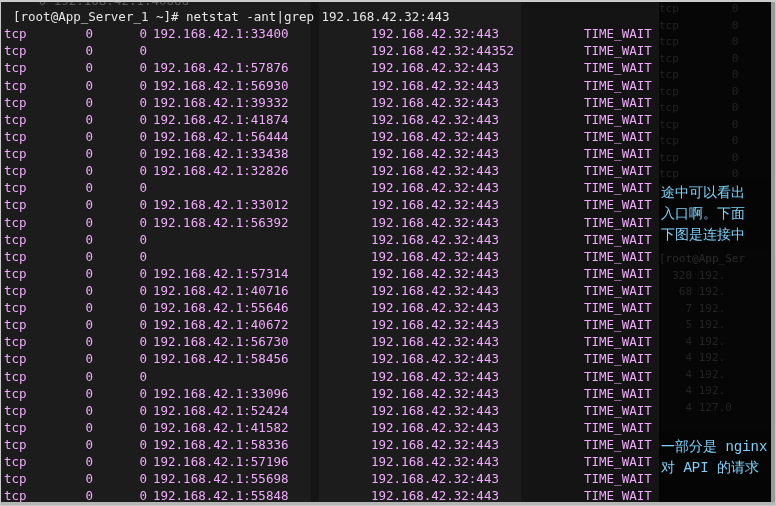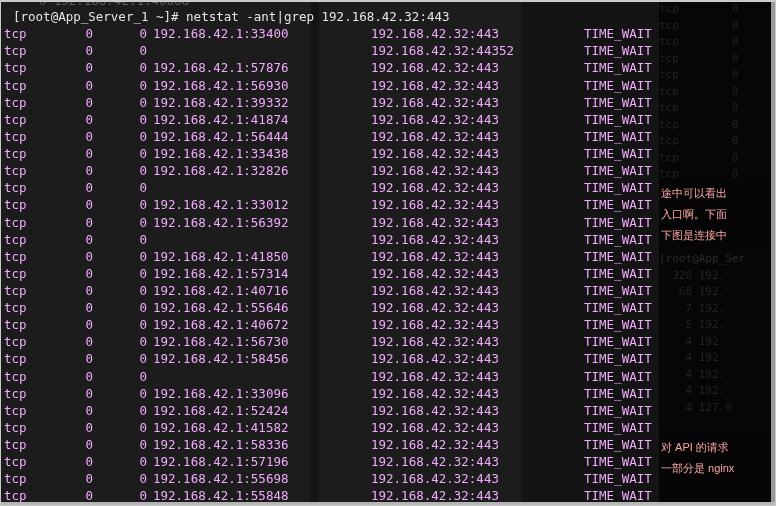--- a/index.html
+++ b/index.html
@@ -67,22 +67,22 @@
     position:absolute;left:0;width:116px;
     background:#060606;
     font-size:11px;line-height:16.5px;
     color:#232323;white-space:pre;
   }
   #ghost-top{top:0;height:178px;}
   #ghost-mid{top:250px;height:178px;}
   .ghost-hdr{color:#2b2b2b;}
   .cn-block{
     position:absolute;left:2px;width:114px;
-    color:#fca5a5;font-family:Liberation Sans, sans-serif;
-    font-size:11px;line-height:21px;white-space:nowrap;
+    color:#7dd3fc;font-family:Liberation Mono, monospace;
+    font-size:14px;line-height:21px;white-space:nowrap;
   }
   #cn-a{top:182px;}
   #cn-b{top:436px;}
 
   
   #gutter{
     position:absolute;left:774px;top:0;width:2px;height:506px;background:#e8e8e8;
   }
   #edge-right{
     position:absolute;left:770px;top:0;width:4px;height:506px;background:#9a9a9a;
@@ -117,21 +117,21 @@
         <div class="row" style="top: 75.56px;"><span class="c-proto">tcp</span><span class="c-recvq">0</span><span class="c-sendq">0</span><span class="c-local">192.168.42.1:56930</span><span class="c-remote">192.168.42.32:443</span><span class="c-state">TIME_WAIT</span></div>
         <div class="row" style="top: 92.68px;"><span class="c-proto">tcp</span><span class="c-recvq">0</span><span class="c-sendq">0</span><span class="c-local">192.168.42.1:39332</span><span class="c-remote">192.168.42.32:443</span><span class="c-state">TIME_WAIT</span></div>
         <div class="row" style="top: 109.8px;"><span class="c-proto">tcp</span><span class="c-recvq">0</span><span class="c-sendq">0</span><span class="c-local">192.168.42.1:41874</span><span class="c-remote">192.168.42.32:443</span><span class="c-state">TIME_WAIT</span></div>
         <div class="row" style="top: 126.92px;"><span class="c-proto">tcp</span><span class="c-recvq">0</span><span class="c-sendq">0</span><span class="c-local">192.168.42.1:56444</span><span class="c-remote">192.168.42.32:443</span><span class="c-state">TIME_WAIT</span></div>
         <div class="row" style="top: 144.04px;"><span class="c-proto">tcp</span><span class="c-recvq">0</span><span class="c-sendq">0</span><span class="c-local">192.168.42.1:33438</span><span class="c-remote">192.168.42.32:443</span><span class="c-state">TIME_WAIT</span></div>
         <div class="row" style="top: 161.16px;"><span class="c-proto">tcp</span><span class="c-recvq">0</span><span class="c-sendq">0</span><span class="c-local">192.168.42.1:32826</span><span class="c-remote">192.168.42.32:443</span><span class="c-state">TIME_WAIT</span></div>
         <div class="row" style="top: 178.28px;"><span class="c-proto">tcp</span><span class="c-recvq">0</span><span class="c-sendq">0</span><span class="c-remote">192.168.42.32:443</span><span class="c-state">TIME_WAIT</span></div>
         <div class="row" style="top: 195.4px;"><span class="c-proto">tcp</span><span class="c-recvq">0</span><span class="c-sendq">0</span><span class="c-local">192.168.42.1:33012</span><span class="c-remote">192.168.42.32:443</span><span class="c-state">TIME_WAIT</span></div>
         <div class="row" style="top: 212.52px;"><span class="c-proto">tcp</span><span class="c-recvq">0</span><span class="c-sendq">0</span><span class="c-local">192.168.42.1:56392</span><span class="c-remote">192.168.42.32:443</span><span class="c-state">TIME_WAIT</span></div>
         <div class="row" style="top: 229.64px;"><span class="c-proto">tcp</span><span class="c-recvq">0</span><span class="c-sendq">0</span><span class="c-remote">192.168.42.32:443</span><span class="c-state">TIME_WAIT</span></div>
-        <div class="row" style="top: 246.76px;"><span class="c-proto">tcp</span><span class="c-recvq">0</span><span class="c-sendq">0</span><span class="c-local">192.168.42.1:41850</span><span class="c-remote">192.168.42.32:443</span><span class="c-state">TIME_WAIT</span></div>
+        <div class="row" style="top: 246.76px;"><span class="c-proto">tcp</span><span class="c-recvq">0</span><span class="c-sendq">0</span><span class="c-remote">192.168.42.32:443</span><span class="c-state">TIME_WAIT</span></div>
         <div class="row" style="top: 263.88px;"><span class="c-proto">tcp</span><span class="c-recvq">0</span><span class="c-sendq">0</span><span class="c-local">192.168.42.1:57314</span><span class="c-remote">192.168.42.32:443</span><span class="c-state">TIME_WAIT</span></div>
         <div class="row" style="top: 281px;"><span class="c-proto">tcp</span><span class="c-recvq">0</span><span class="c-sendq">0</span><span class="c-local">192.168.42.1:40716</span><span class="c-remote">192.168.42.32:443</span><span class="c-state">TIME_WAIT</span></div>
         <div class="row" style="top: 298.12px;"><span class="c-proto">tcp</span><span class="c-recvq">0</span><span class="c-sendq">0</span><span class="c-local">192.168.42.1:55646</span><span class="c-remote">192.168.42.32:443</span><span class="c-state">TIME_WAIT</span></div>
         <div class="row" style="top: 315.24px;"><span class="c-proto">tcp</span><span class="c-recvq">0</span><span class="c-sendq">0</span><span class="c-local">192.168.42.1:40672</span><span class="c-remote">192.168.42.32:443</span><span class="c-state">TIME_WAIT</span></div>
         <div class="row" style="top: 332.36px;"><span class="c-proto">tcp</span><span class="c-recvq">0</span><span class="c-sendq">0</span><span class="c-local">192.168.42.1:56730</span><span class="c-remote">192.168.42.32:443</span><span class="c-state">TIME_WAIT</span></div>
         <div class="row" style="top: 349.48px;"><span class="c-proto">tcp</span><span class="c-recvq">0</span><span class="c-sendq">0</span><span class="c-local">192.168.42.1:58456</span><span class="c-remote">192.168.42.32:443</span><span class="c-state">TIME_WAIT</span></div>
         <div class="row" style="top: 366.6px;"><span class="c-proto">tcp</span><span class="c-recvq">0</span><span class="c-sendq">0</span><span class="c-remote">192.168.42.32:443</span><span class="c-state">TIME_WAIT</span></div>
         <div class="row" style="top: 383.72px;"><span class="c-proto">tcp</span><span class="c-recvq">0</span><span class="c-sendq">0</span><span class="c-local">192.168.42.1:33096</span><span class="c-remote">192.168.42.32:443</span><span class="c-state">TIME_WAIT</span></div>
         <div class="row" style="top: 400.84px;"><span class="c-proto">tcp</span><span class="c-recvq">0</span><span class="c-sendq">0</span><span class="c-local">192.168.42.1:52424</span><span class="c-remote">192.168.42.32:443</span><span class="c-state">TIME_WAIT</span></div>
         <div class="row" style="top: 417.96px;"><span class="c-proto">tcp</span><span class="c-recvq">0</span><span class="c-sendq">0</span><span class="c-local">192.168.42.1:41582</span><span class="c-remote">192.168.42.32:443</span><span class="c-state">TIME_WAIT</span></div>
@@ -149,22 +149,22 @@
 
     <div class="cn-block" id="cn-a">
         <div>途中可以看出</div>
         <div>入口啊。下面</div>
         <div>下图是连接中</div>
       </div>
 
     <div class="ghost-term" id="ghost-mid"><div class="ghost-hdr">[root@App_Ser</div><div>  320 192.</div><div>   68 192.</div><div>    7 192.</div><div>    5 192.</div><div>    4 192.</div><div>    4 192.</div><div>    4 192.</div><div>    4 192.</div><div>    4 127.0</div></div>
 
     <div class="cn-block" id="cn-b">
+        <div>一部分是 nginx</div>
         <div>对 API 的请求</div>
-        <div>一部分是 nginx</div>
       </div>
   </div>
 
   <div id="edge-right"></div>
   <div id="gutter"></div>
   <div id="edge-bottom"></div>
   <div id="edge-top"></div>
 </div>
 
 </body></html>

